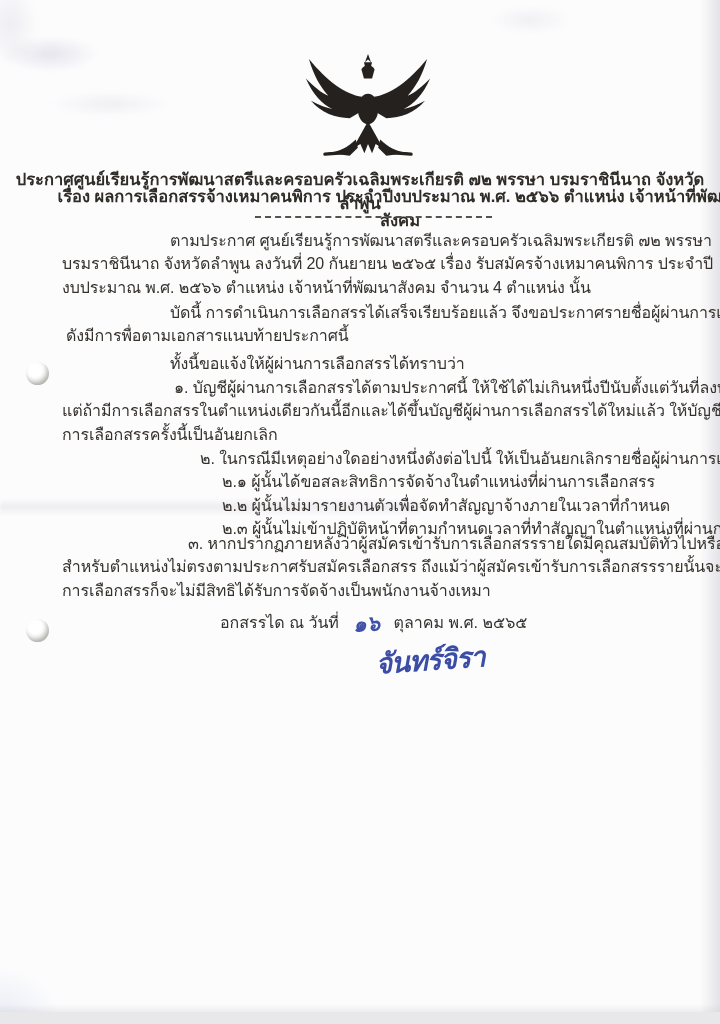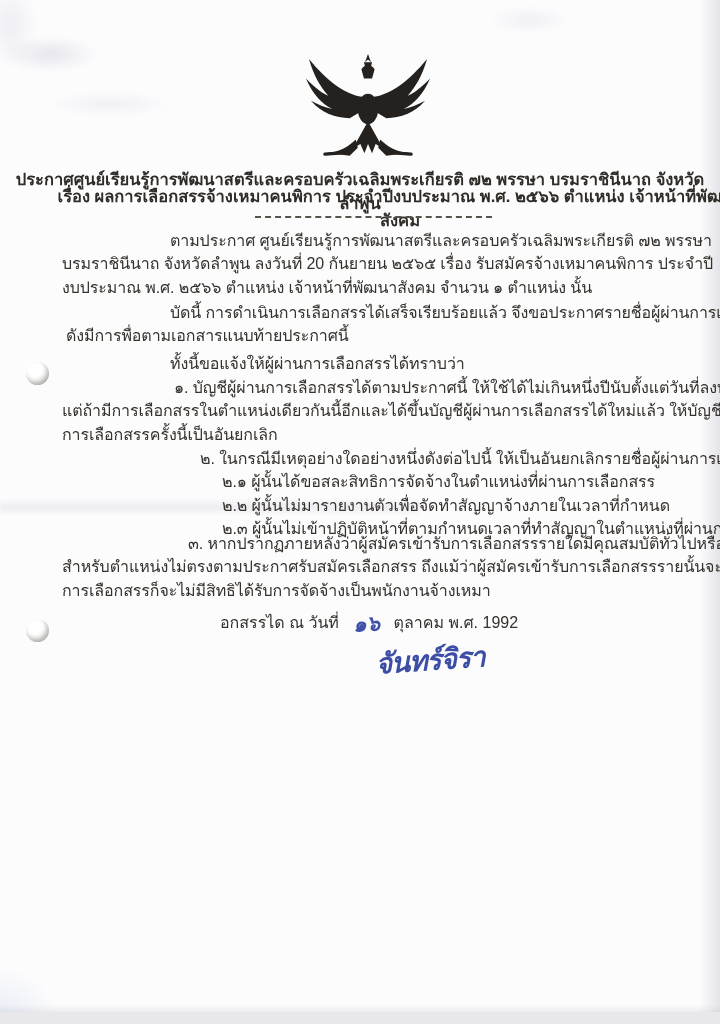--- a/index.html
+++ b/index.html
@@ -88,42 +88,42 @@
       </g>
     </svg>
   </div>
 
   <div class="title-line" style="top:167px;">ประกาศศูนย์เรียนรู้การพัฒนาสตรีและครอบครัวเฉลิมพระเกียรติ ๗๒ พรรษา บรมราชินีนาถ จังหวัดลำพูน</div>
   <div class="title-line" style="top:184px;padding-left:40px;">เรื่อง  ผลการเลือกสรรจ้างเหมาคนพิการ ประจำปีงบประมาณ พ.ศ. ๒๕๖๖ ตำแหน่ง เจ้าหน้าที่พัฒนาสังคม</div>
   <div class="dashes"></div>
 
   <div class="tline" style="top:229px;padding-left:108px;">ตามประกาศ ศูนย์เรียนรู้การพัฒนาสตรีและครอบครัวเฉลิมพระเกียรติ ๗๒ พรรษา</div>
   <div class="tline" style="top:252px;">บรมราชินีนาถ จังหวัดลำพูน ลงวันที่ 20 กันยายน ๒๕๖๕ เรื่อง รับสมัครจ้างเหมาคนพิการ ประจำปี</div>
-  <div class="tline" style="top:276px;">งบประมาณ พ.ศ. ๒๕๖๖  ตำแหน่ง เจ้าหน้าที่พัฒนาสังคม จำนวน ๑  ตำแหน่ง  นั้น</div>
+  <div class="tline" style="top:276px;">งบประมาณ พ.ศ. ๒๕๖๖  ตำแหน่ง เจ้าหน้าที่พัฒนาสังคม จำนวน 4  ตำแหน่ง  นั้น</div>
 
   <div class="tline" style="top:301px;padding-left:108px;">บัดนี้ การดำเนินการเลือกสรรได้เสร็จเรียบร้อยแล้ว จึงขอประกาศรายชื่อผู้ผ่านการเลือกสรร</div>
   <div class="tline" style="top:324px;padding-left:4px;">ดังมีการพื่อตามเอกสารแนบท้ายประกาศนี้</div>
 
   <div class="tline" style="top:352px;padding-left:108px;">ทั้งนี้ขอแจ้งให้ผู้ผ่านการเลือกสรรได้ทราบว่า</div>
 
   <div class="tline" style="top:376px;padding-left:112px;">๑. บัญชีผู้ผ่านการเลือกสรรได้ตามประกาศนี้ ให้ใช้ได้ไม่เกินหนึ่งปีนับตั้งแต่วันที่ลงประกาศนี้</div>
   <div class="tline" style="top:399px;">แต่ถ้ามีการเลือกสรรในตำแหน่งเดียวกันนี้อีกและได้ขึ้นบัญชีผู้ผ่านการเลือกสรรได้ใหม่แล้ว ให้บัญชีผู้ผ่าน</div>
   <div class="tline" style="top:423px;">การเลือกสรรครั้งนี้เป็นอันยกเลิก</div>
 
   <div class="tline" style="top:447px;padding-left:138px;">๒. ในกรณีมีเหตุอย่างใดอย่างหนึ่งดังต่อไปนี้ ให้เป็นอันยกเลิกรายชื่อผู้ผ่านการเลือกสรรได้</div>
   <div class="tline" style="top:470px;padding-left:160px;">๒.๑  ผู้นั้นได้ขอสละสิทธิการจัดจ้างในตำแหน่งที่ผ่านการเลือกสรร</div>
   <div class="tline" style="top:494px;padding-left:160px;">๒.๒  ผู้นั้นไม่มารายงานตัวเพื่อจัดทำสัญญาจ้างภายในเวลาที่กำหนด</div>
   <div class="tline" style="top:517px;padding-left:160px;">๒.๓  ผู้นั้นไม่เข้าปฏิบัติหน้าที่ตามกำหนดเวลาที่ทำสัญญาในตำแหน่งที่ผ่านการเลือกสรร</div>
 
   <div class="tline" style="top:532px;padding-left:126px;">๓. หากปรากฏภายหลังว่าผู้สมัครเข้ารับการเลือกสรรรายใดมีคุณสมบัติทั่วไปหรือคุณสมบัติเฉพาะ</div>
   <div class="tline" style="top:555px;">สำหรับตำแหน่งไม่ตรงตามประกาศรับสมัครเลือกสรร ถึงแม้ว่าผู้สมัครเข้ารับการเลือกสรรรายนั้นจะเป็นผู้ผ่าน</div>
   <div class="tline" style="top:579px;font-family:Liberation Serif, serif;">การเลือกสรรก็จะไม่มีสิทธิได้รับการจัดจ้างเป็นพนักงานจ้างเหมา</div>
 
   <div class="dateline">
-    <span>อกสรรได  ณ  วันที่</span><span class="hand">๑๖</span><span>ตุลาคม พ.ศ. 1992</span>
+    <span>อกสรรได  ณ  วันที่</span><span class="hand">๑๖</span><span>ตุลาคม พ.ศ. ๒๕๖๕</span>
   </div>
 
   <div class="sig-script">จันทร์จิรา</div>
 
   <div class="sig-block">
   </div>
 
 </div>
 
 </body></html>

